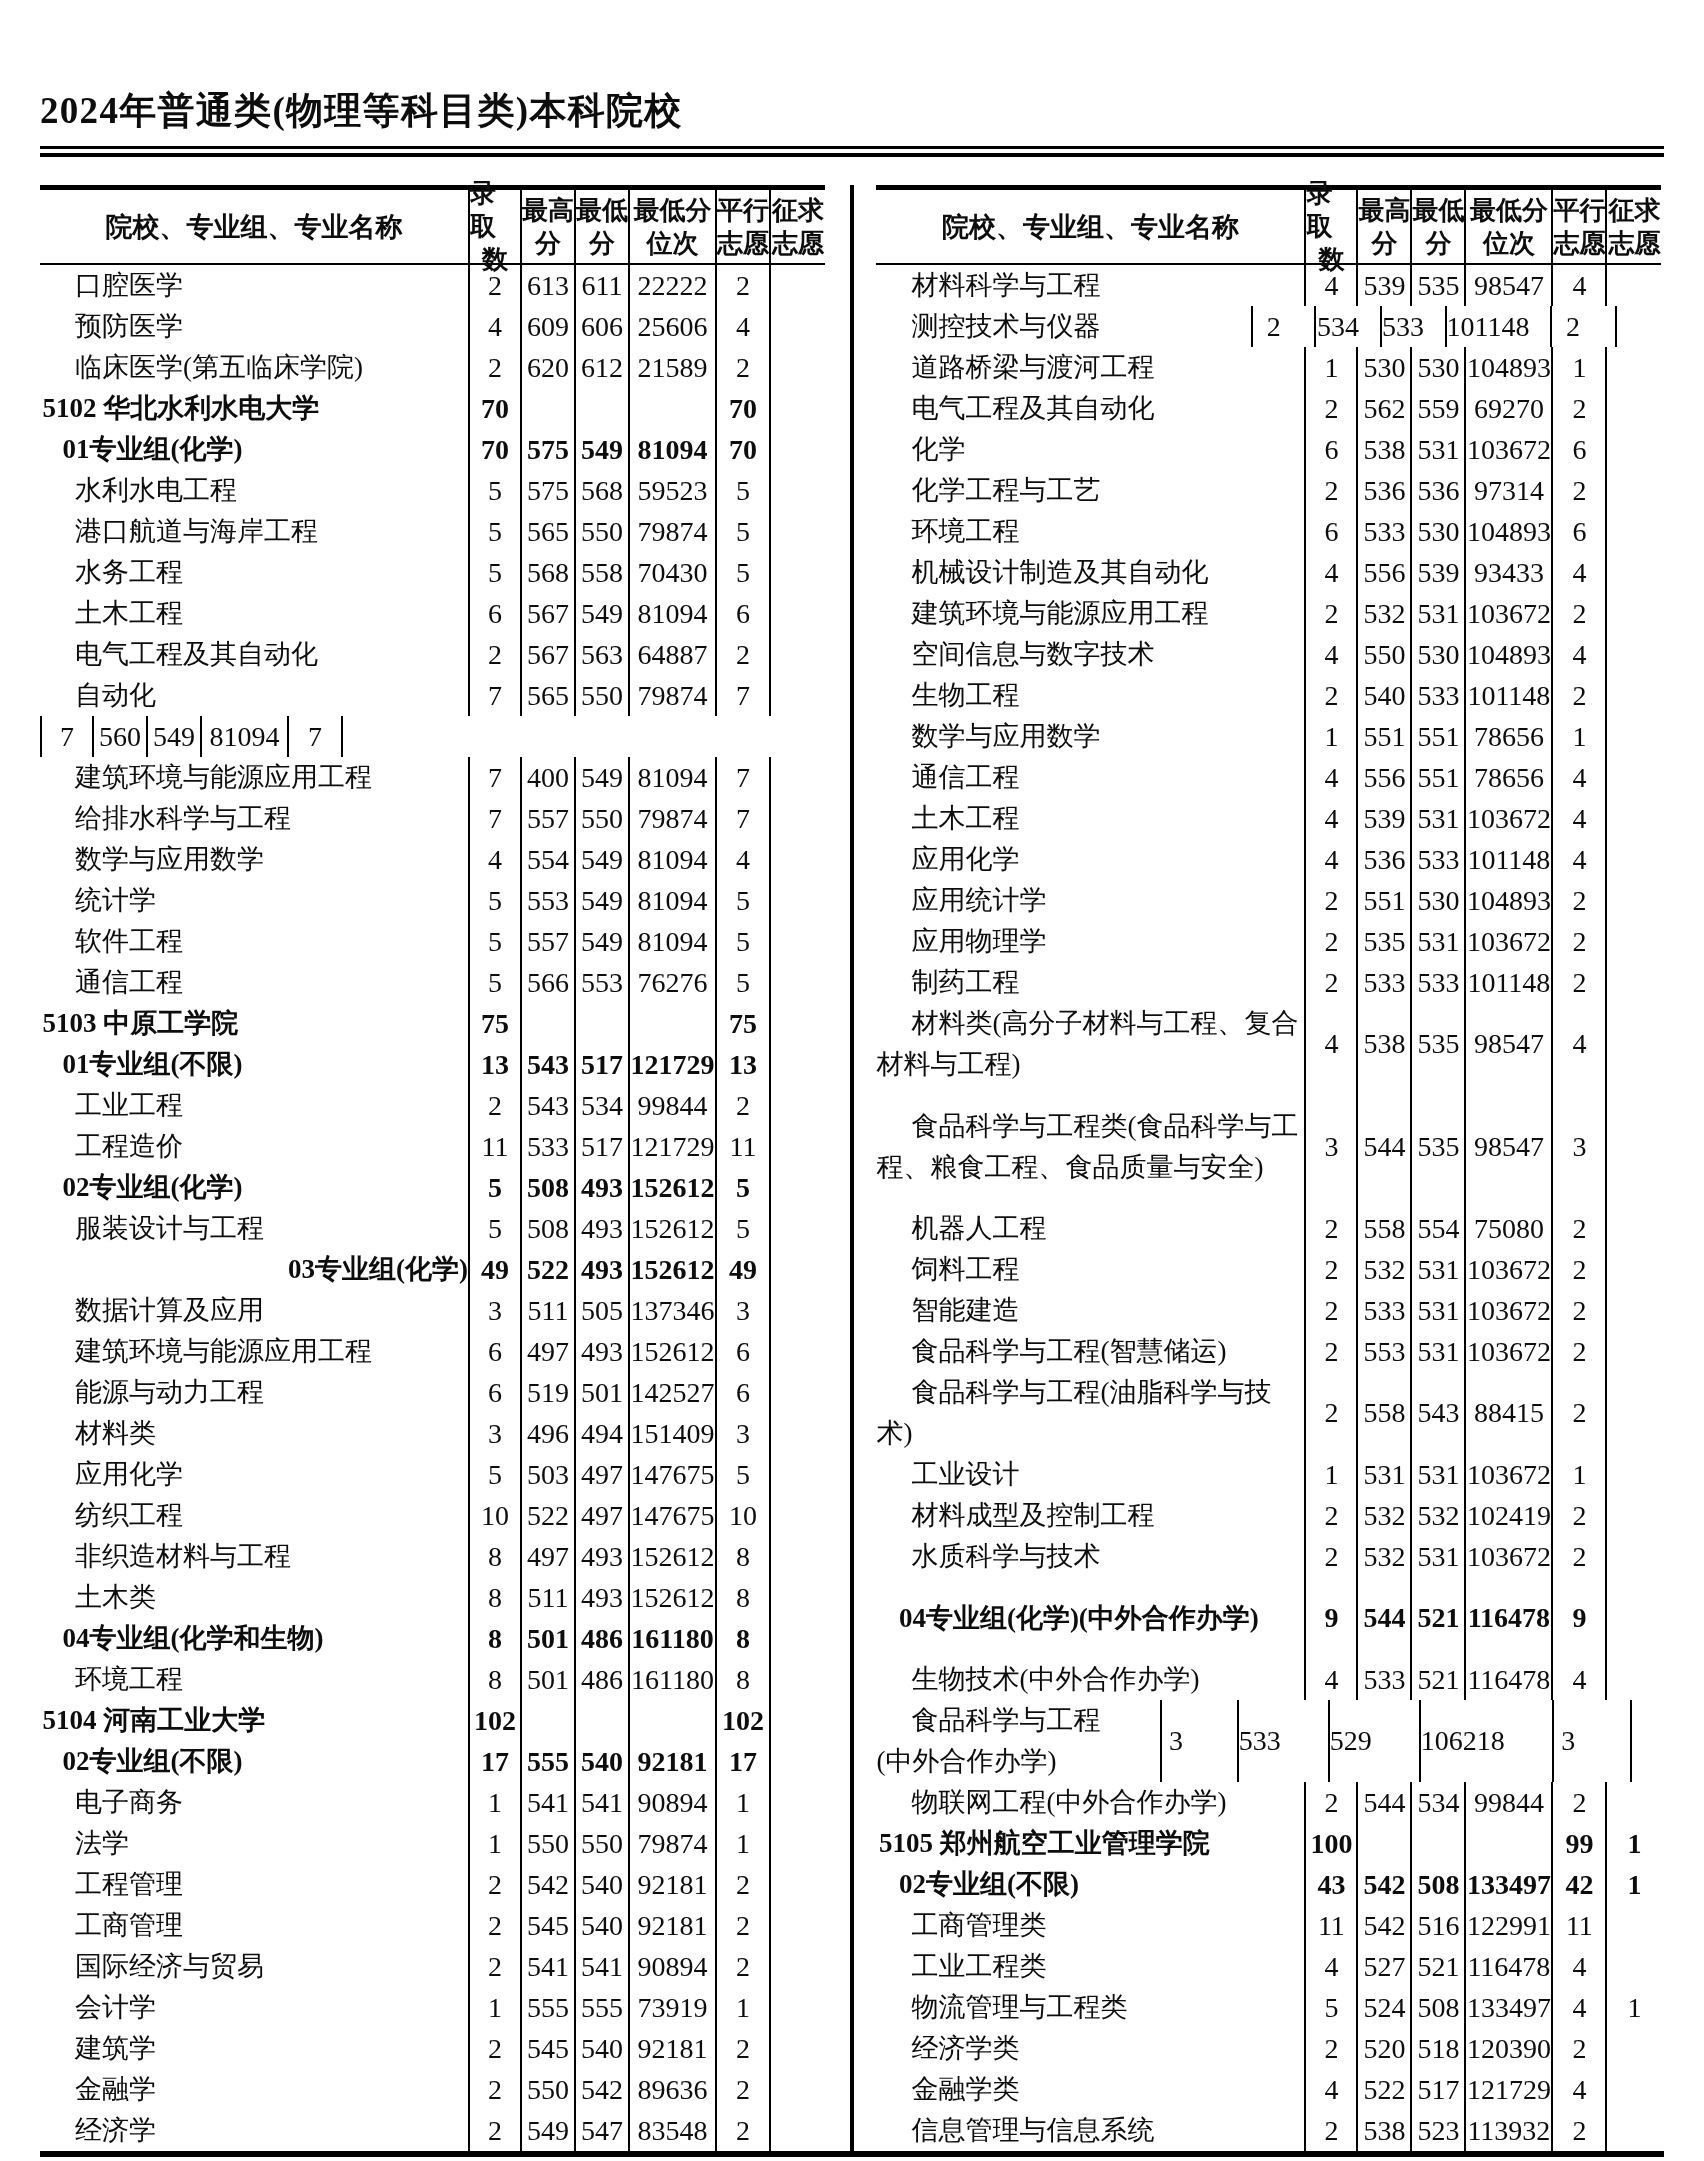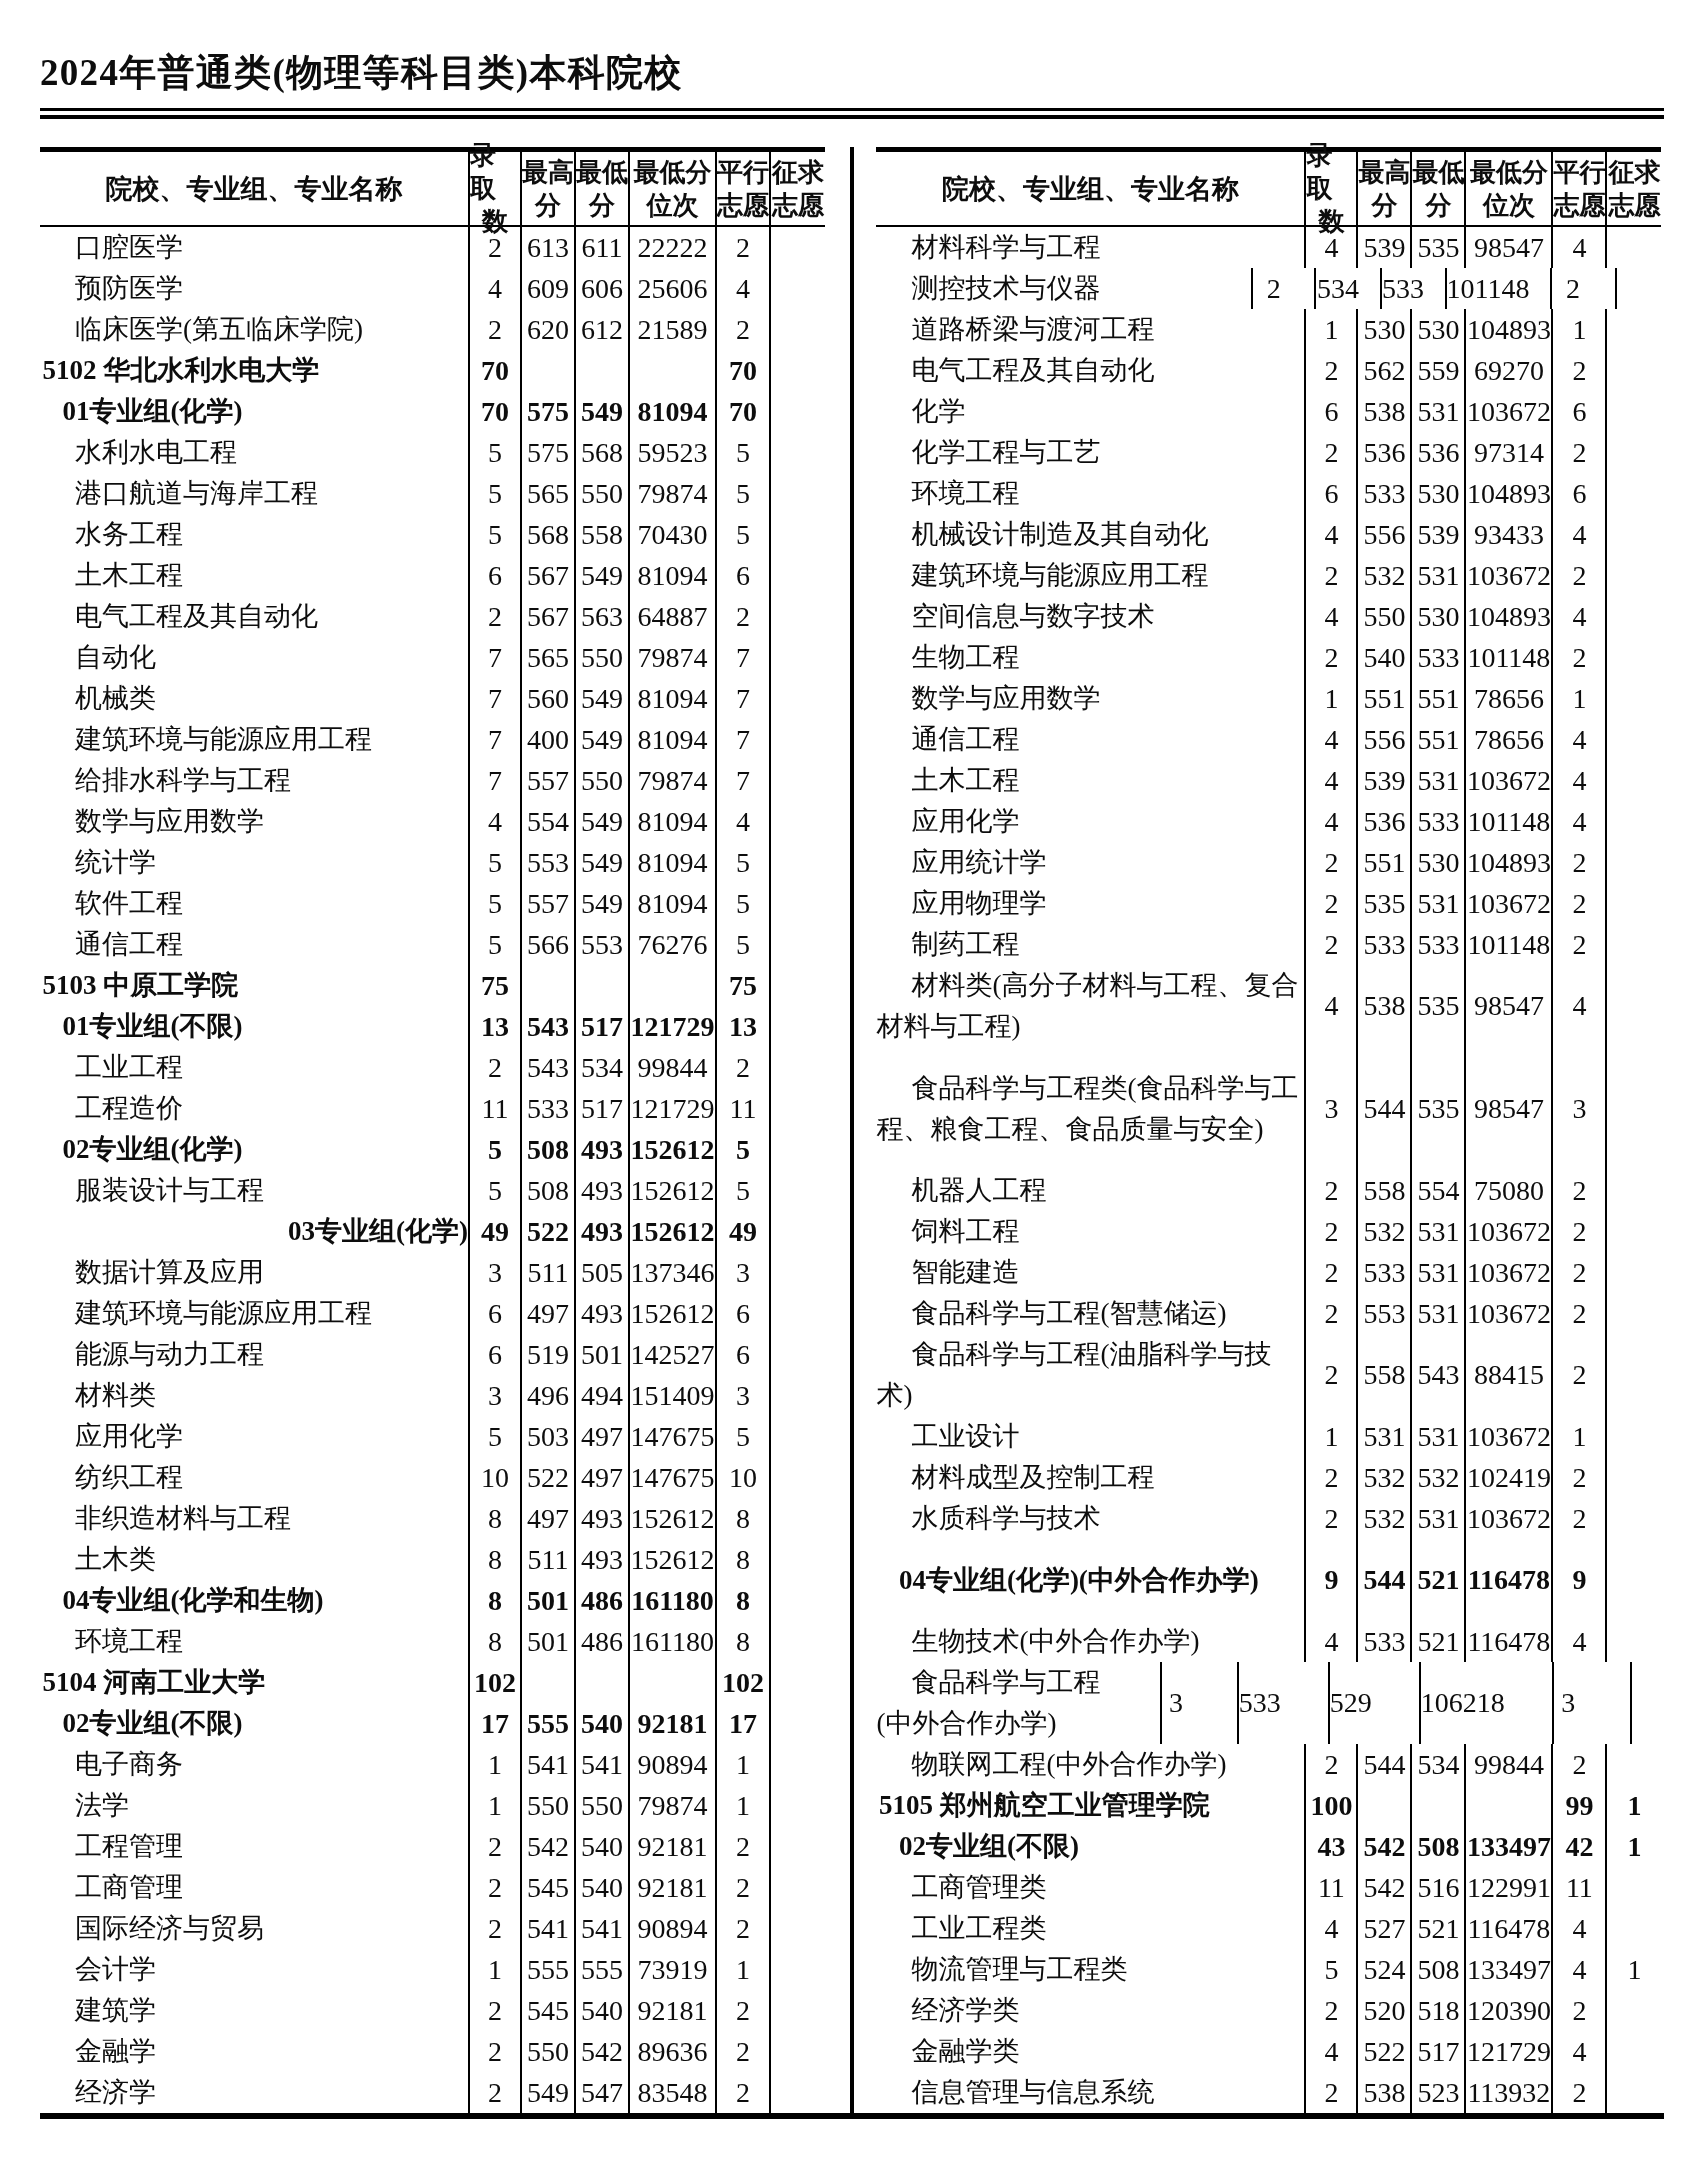--- a/index.html
+++ b/index.html
@@ -3,21 +3,21 @@
 <meta charset="utf-8">
 <style>
   html,body{margin:0;padding:0;}
   body{
     width:1704px;height:2541px;overflow:hidden;
     background:#ffffff;color:#0d0d0d;
     font-family:"Liberation Serif","DejaVu Serif",serif;
   }
   .content{padding:0 40px;}
   .title{
-    padding-top:48px;
+    padding-top:86px;
     font-size:37px;font-weight:bold;letter-spacing:1.3px;
     white-space:nowrap;
   }
   .double-rule{margin-top:9.5px;}
   .double-rule .bar{height:3.9px;background:#000;}
   .double-rule .bar + .bar{margin-top:3.9px;}
   .tables{
     display:flex;align-items:stretch;
     margin-top:28px;
     border-bottom:6.5px solid #000;
@@ -204,23 +204,20 @@
               <p class="nm">自动化</p>
             </div>
             <div class="cell cnum ccount">7</div>
             <div class="cell cnum cmax">565</div>
             <div class="cell cnum cmin">550</div>
             <div class="cell cnum crank">79874</div>
             <div class="cell cnum cpar">7</div>
             <div class="cell cnum csol"></div>
           </div>
           <div class="trow major" style="height: 41px;">
-            <div class="cell cname">
-              <p class="nm">机械类</p>
-            </div>
             <div class="cell cnum ccount">7</div>
             <div class="cell cnum cmax">560</div>
             <div class="cell cnum cmin">549</div>
             <div class="cell cnum crank">81094</div>
             <div class="cell cnum cpar">7</div>
             <div class="cell cnum csol"></div>
           </div>
           <div class="trow major" style="height: 41px;">
             <div class="cell cname">
               <p class="nm">建筑环境与能源应用工程</p>

